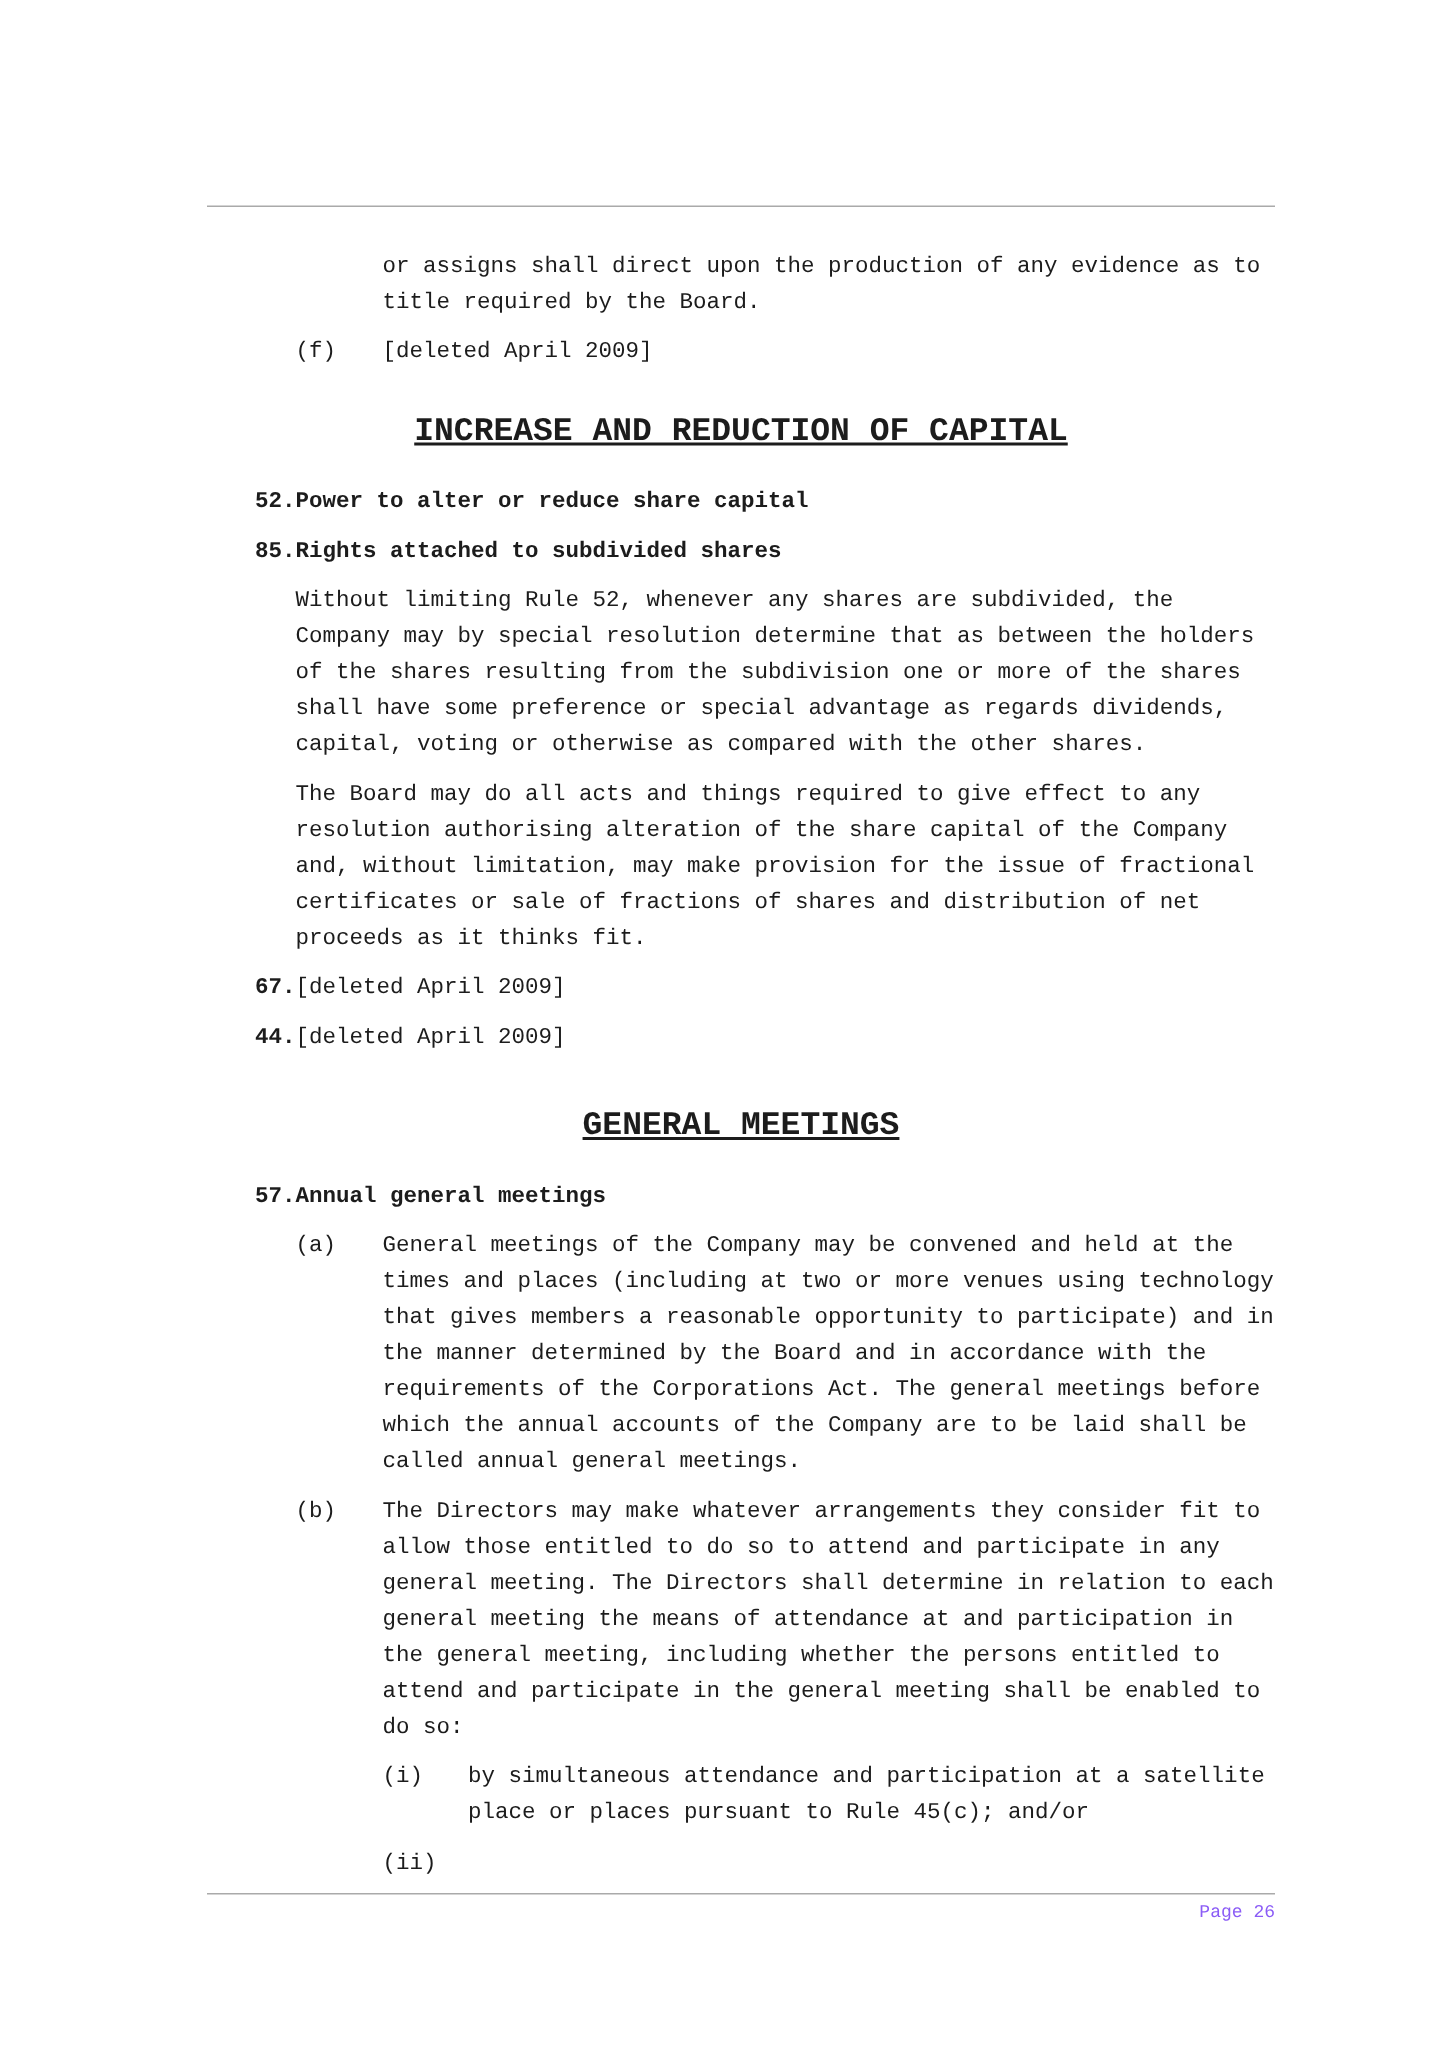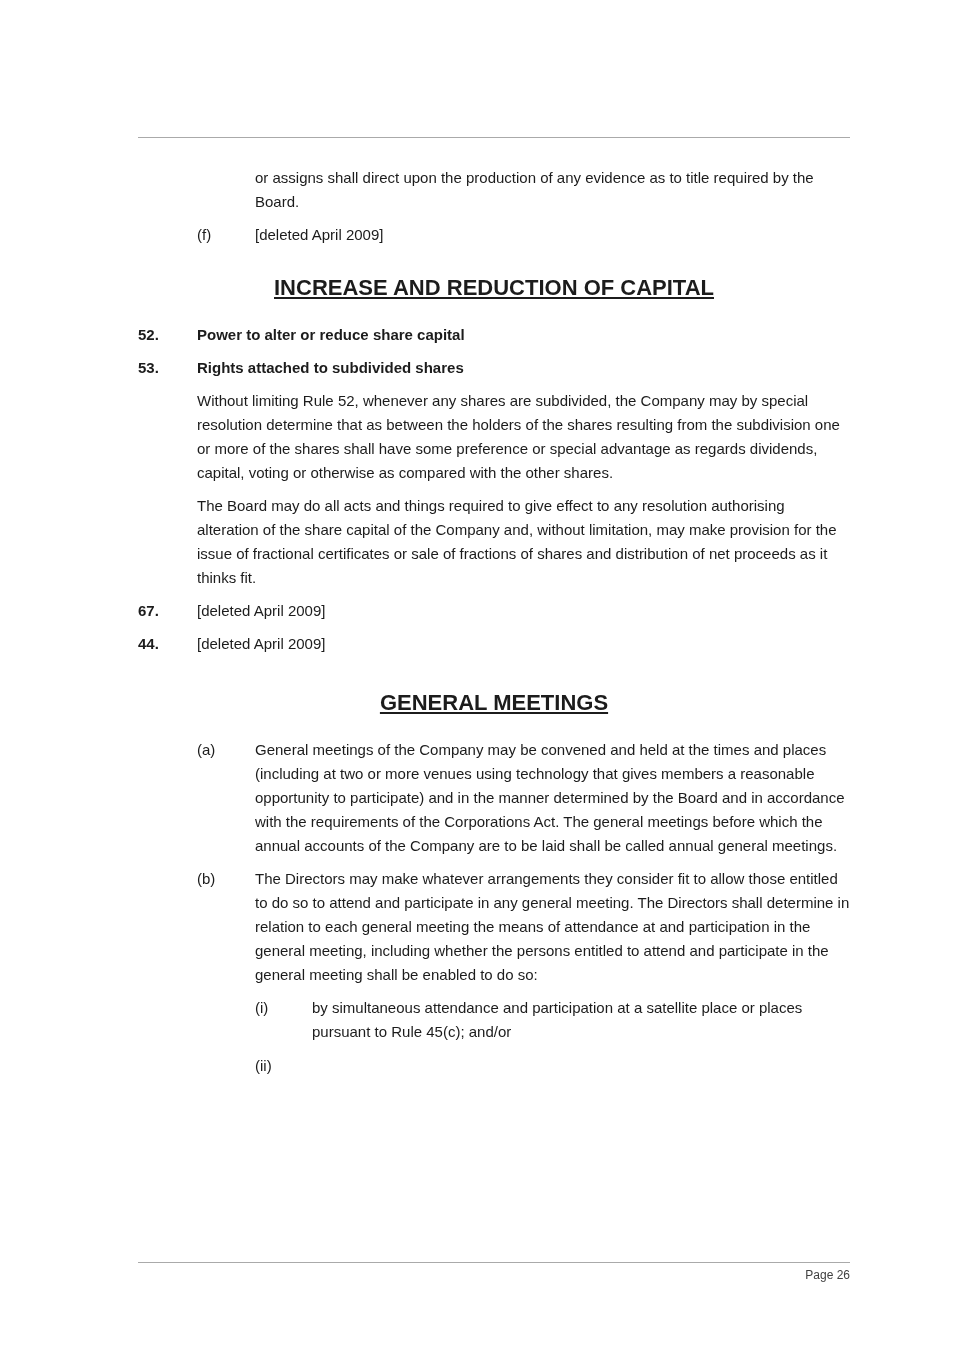--- a/index.html
+++ b/index.html
@@ -2,21 +2,21 @@
 <html><head>
 <meta charset="utf-8">
 <style>
   * { box-sizing: border-box; }
   html, body { margin: 0; padding: 0; background: #ffffff; }
   .page {
     position: relative;
     width: 965px;
     height: 1365px;
     background: #ffffff;
-    font-family: Liberation Sans, sans-serif;
+    font-family: Liberation Mono, monospace;
     font-size: 15px;
     line-height: 24px;
     color: #1c1c1c;
     overflow: hidden;
   }
   .hrule {
     position: absolute;
     left: 138px;
     right: 115px;
     height: 1px;
@@ -26,21 +26,21 @@
   .hrule.bottom { top: 1262px; }
   .content {
     position: absolute;
     top: 166px;
     left: 138px;
     width: 712px;
   }
   p { margin: 0 0 9px 0; }
   .cont-para { margin-left: 117px; }
   .rule-head { display: flex; margin: 0 0 9px 0; font-weight: bold; }
-  .rule-num { width: 59px; flex: 0 0 59px; font-weight: bold; }
+  .rule-num { width: 59px; flex: 0 0 59px; font-weight: bold; text-align: right; }
   .rule-title { flex: 1; font-weight: bold; }
   .rule-body { margin-left: 59px; }
   .deleted-text { flex: 1; font-weight: normal; }
   .sub-row { display: flex; margin: 0 0 9px 0; padding-left: 59px; }
   .sub-label { width: 58px; flex: 0 0 58px; }
   .sub-text { flex: 1; }
   .roman-row { display: flex; margin: 0 0 10px 0; padding-left: 117px; }
   .roman-label { width: 57px; flex: 0 0 57px; }
   .roman-text { flex: 1; }
   .section-heading {
@@ -51,21 +51,21 @@
     text-align: center;
     margin: 28px 0 22px 0;
   }
   .section-heading.second { margin-top: 34px; }
   .page-number {
     position: absolute;
     top: 1267px;
     right: 115px;
     font-size: 12px;
     line-height: 16px;
-    color: #404040;
+    color: #8b5cf6;
   }
 </style>
 </head>
 <body>
 
 <div class="page">
 
   <div class="hrule top"></div>
 
   <div class="content">
@@ -81,21 +81,21 @@
 
     <div class="rule">
       <div class="rule-head">
         <span class="rule-num">52.</span>
         <span class="rule-title">Power to alter or reduce share capital</span>
       </div>
     </div>
 
     <div class="rule">
       <div class="rule-head">
-        <span class="rule-num">53.</span>
+        <span class="rule-num">85.</span>
         <span class="rule-title">Rights attached to subdivided shares</span>
       </div>
       <p class="rule-body">Without limiting Rule 52, whenever any shares are subdivided, the Company may by special resolution determine that as between the holders of the shares resulting from the subdivision one or more of the shares shall have some preference or special advantage as regards dividends, capital, voting or otherwise as compared with the other shares.</p>
     </div>
 
     <div class="rule">
       <p class="rule-body">The Board may do all acts and things required to give effect to any resolution authorising alteration of the share capital of the Company and, without limitation, may make provision for the issue of fractional certificates or sale of fractions of shares and distribution of net proceeds as it thinks fit.</p>
     </div>
 
     <div class="rule-head">
@@ -104,20 +104,24 @@
     </div>
 
     <div class="rule-head">
       <span class="rule-num">44.</span>
       <span class="deleted-text">[deleted April 2009]</span>
     </div>
 
     <div class="section-heading second">GENERAL MEETINGS</div>
 
     <div class="rule">
+      <div class="rule-head">
+        <span class="rule-num">57.</span>
+        <span class="rule-title">Annual general meetings</span>
+      </div>
 
       <div class="sub-row">
         <span class="sub-label">(a)</span>
         <span class="sub-text">General meetings of the Company may be convened and held at the times and places (including at two or more venues using technology that gives members a reasonable opportunity to participate) and in the manner determined by the Board and in accordance with the requirements of the Corporations Act.  The general meetings before which the annual accounts of the Company are to be laid shall be called annual general meetings.</span>
       </div>
 
       <div class="sub-row">
         <span class="sub-label">(b)</span>
         <span class="sub-text">The Directors may make whatever arrangements they consider fit to allow those entitled to do so to attend and participate in any general meeting. The Directors shall determine in relation to each general meeting the means of attendance at and participation in the general meeting, including whether the persons entitled to attend and participate in the general meeting shall be enabled to do so:</span>
       </div>

